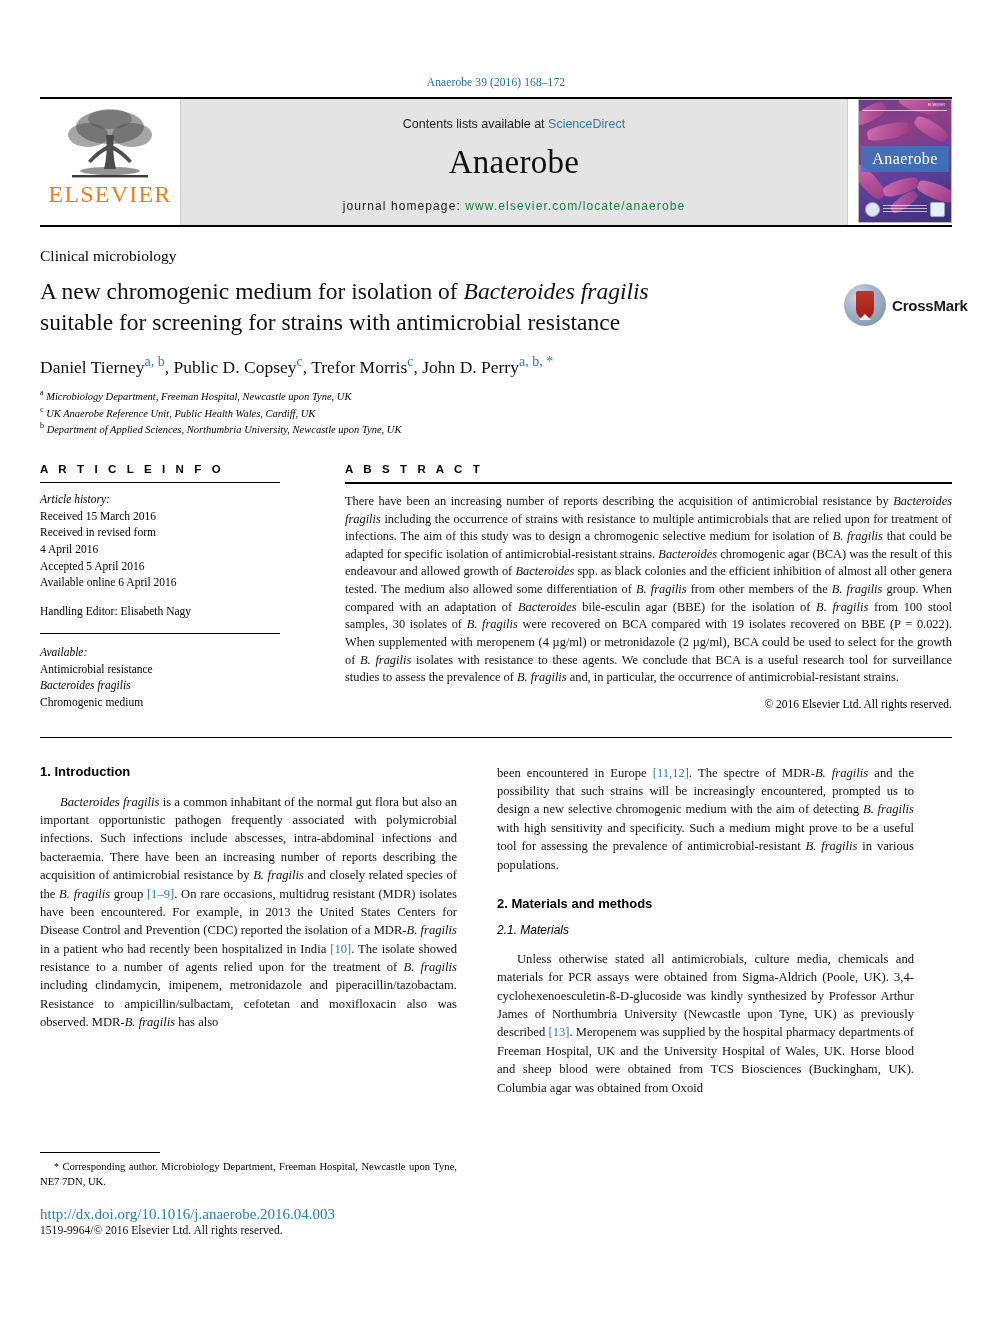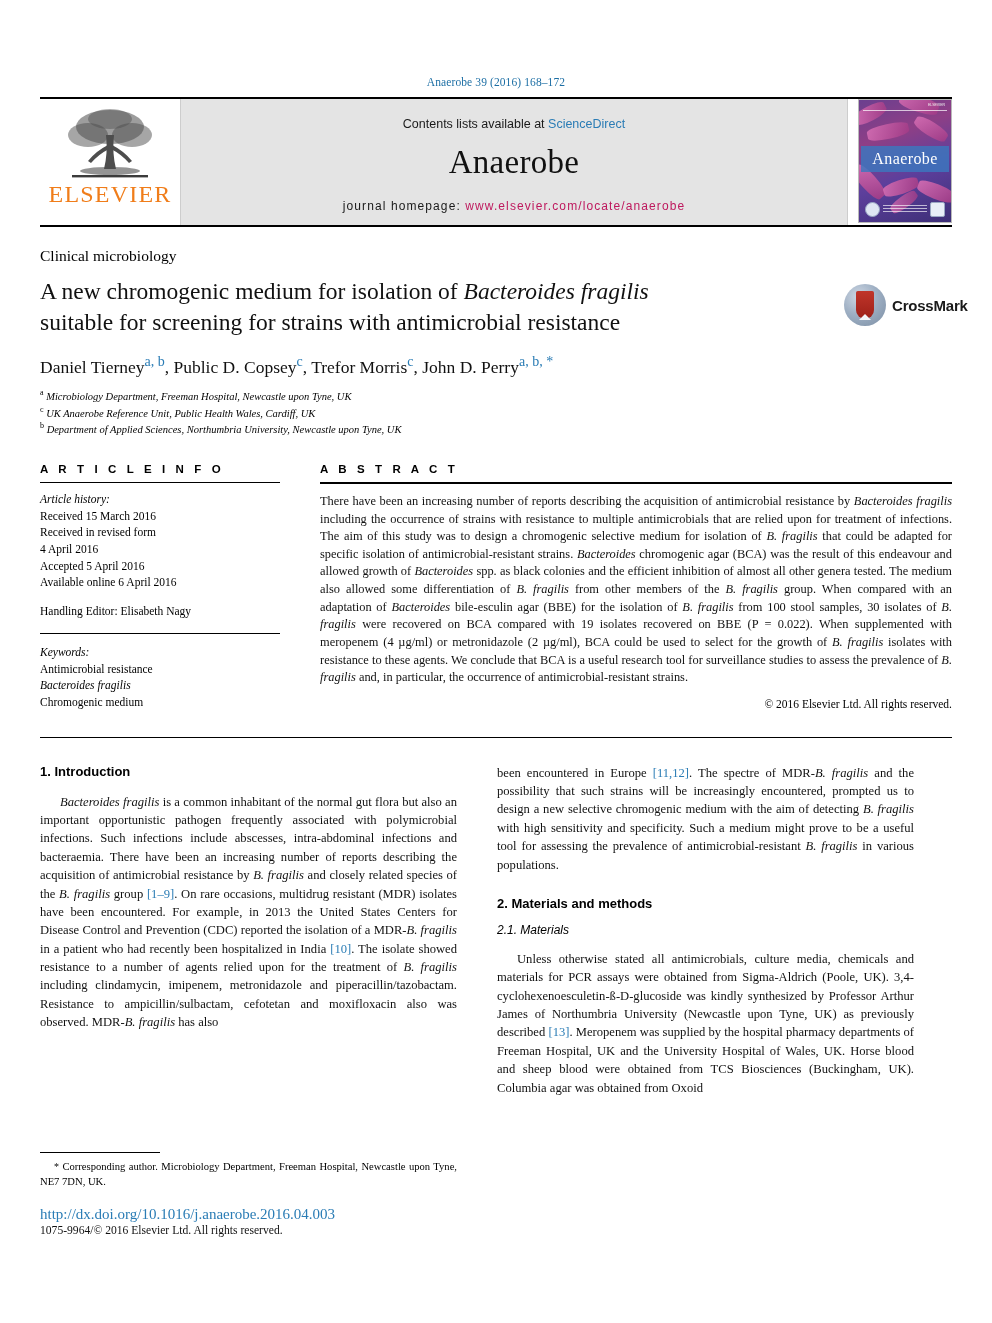--- a/index.html
+++ b/index.html
@@ -77,21 +77,21 @@
     letter-spacing: .3px;
     color: #111;
   }
   .homepage-line {
     font-family: "Liberation Sans", sans-serif;
     font-size: 12px;
     letter-spacing: 1.1px;
     margin-top: 18px;
     color: #1a1a1a;
   }
-  .homepage-line .url { color: #be185d; }
+  .homepage-line .url { color: #15803d; }
   .cover-box {
     width: 104px;
     flex: 0 0 104px;
     display: flex;
     align-items: flex-start;
     justify-content: center;
     padding-left: 10px;
   }
   .cover-thumb {
     width: 94px; height: 124px;
@@ -193,21 +193,21 @@
   .affils { margin-top: 9px; }
   .affils div {
     font-family: "Liberation Serif", serif;
     font-style: italic;
     font-size: 10.5px;
     line-height: 1.45;
   }
   .affils sup { font-style: normal; font-size: 8px; }
 
   
-  .infoabs { display: flex; margin-top: 26px; }
+  .infoabs { display: flex; margin-top: 26px; gap: 25px; }
   .col-info { width: 240px; flex: 0 0 240px; }
   .col-abs  { flex: 1 1 auto; padding-left: 40px; }
 
   .sect-head {
     font-family: "Liberation Sans", sans-serif;
     font-weight: bold;
     font-size: 11.5px;
     letter-spacing: 3.6px;
   }
   .hr-thin { border-top: 1.4px solid #000; margin-top: 7px; }
@@ -389,21 +389,21 @@
         <div class="lbl">Article history:</div>
         <div>Received 15 March 2016</div>
         <div>Received in revised form</div>
         <div>4 April 2016</div>
         <div>Accepted 5 April 2016</div>
         <div>Available online 6 April 2016</div>
       </div>
       <div class="handling">Handling Editor: Elisabeth Nagy</div>
       <div class="hr-thin" style="margin-top:16px"></div>
       <div class="kw-block">
-        <div class="lbl">Keywords:</div>
+        <div class="lbl">Available:</div>
         <div>Antimicrobial resistance</div>
         <div class="ital">Bacteroides fragilis</div>
         <div>Chromogenic medium</div>
       </div>
     </div>
 
     <div class="col-abs">
       <div class="sect-head">A B S T R A C T</div>
       <div class="hr-thick"></div>
       <div class="abstract-text">
@@ -476,16 +476,16 @@
     </div>
   </div>
 
   <div class="footnote-zone">
     <div class="fn-rule"></div>
     <div class="fn fn-indent">
       <span class="star">*</span>
       <span>Corresponding author. Microbiology Department, Freeman Hospital, Newcastle upon Tyne, NE7 7DN, UK.</span>
     </div>
     <div class="doi-line">http://dx.doi.org/10.1016/j.anaerobe.2016.04.003</div>
-    <div class="issn-line">1075-9964/© 2016 Elsevier Ltd. All rights reserved.</div>
+    <div class="issn-line">1519-9964/© 2016 Elsevier Ltd. All rights reserved.</div>
   </div>
 
 </div>
 
 </body></html>

